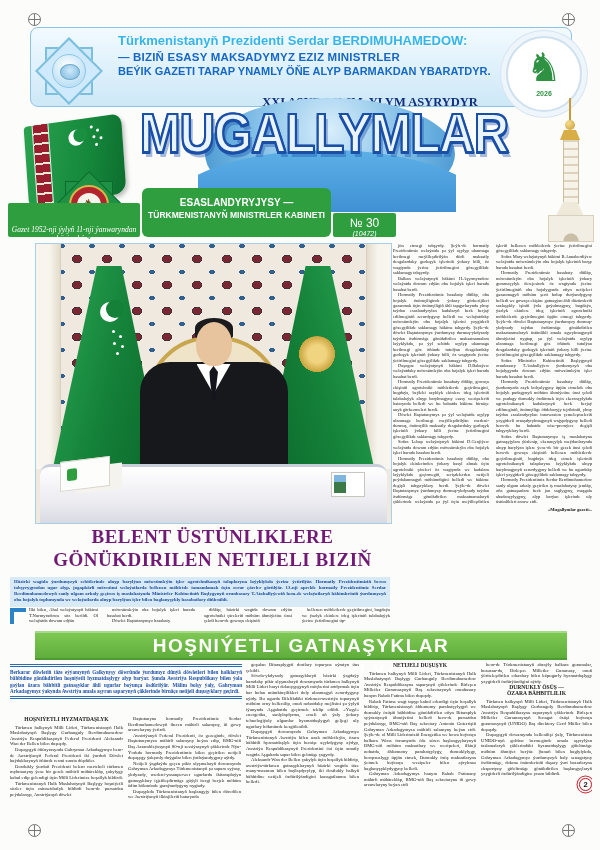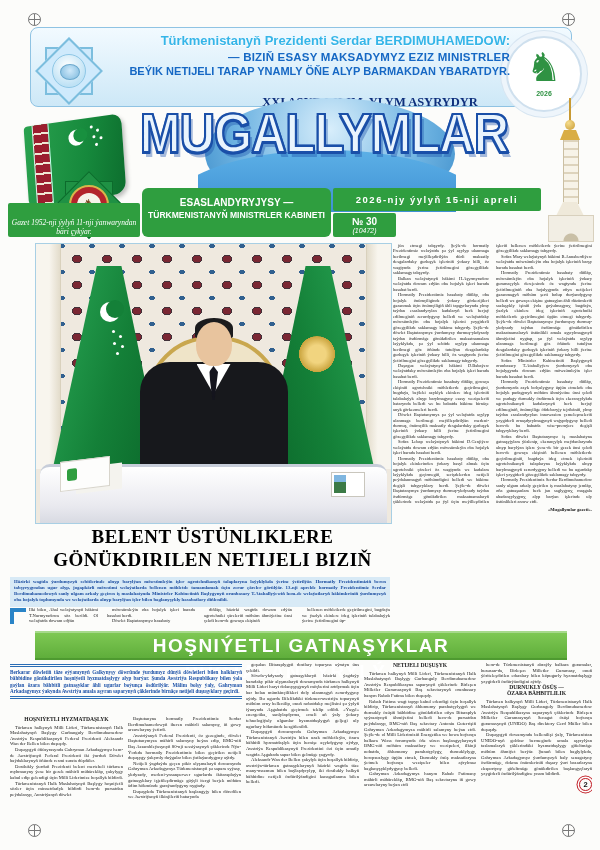--- a/index.html
+++ b/index.html
@@ -8,21 +8,21 @@
   .abs{position:absolute;}
 
   
   .reg{position:absolute;width:11px;height:11px;border:1px solid #777;border-radius:50%;
        background:linear-gradient(#777,#777) center/1px 15px no-repeat,
                   linear-gradient(#777,#777) center/15px 1px no-repeat;}
 
   
   .hdr{left:30px;top:27px;width:540px;height:78px;border:1px solid #8fc3e3;border-radius:8px;
        background:linear-gradient(180deg,#f2faff,#cde8f7);}
-  .quote{left:118px;top:33px;width:392px;text-align:right;font-family:"Liberation Sans",sans-serif;}
+  .quote{left:118px;top:33px;width:392px;text-align:left;font-family:"Liberation Sans",sans-serif;}
   .q1{font-weight:700;font-size:13px;color:#35b5e8;text-shadow:0 1px 0 #fff;}
   .q2{font-weight:800;font-size:11.5px;color:#1668c4;margin-top:3px;letter-spacing:.2px;}
   .q3{font-weight:800;font-size:11px;color:#1668c4;margin-top:2px;}
   .q4{left:205px;top:95px;width:330px;text-align:center;font-family:"Liberation Serif",serif;
       font-weight:700;font-size:12.5px;color:#0e2f7c;}
 
   
   .oct{left:36px;top:38px;width:66px;height:66px;}
   .oct .s{position:absolute;inset:9px;background:#cfeafc;border:2px solid #7cbede;}
   .oct .s.r{transform:rotate(45deg);}
@@ -78,28 +78,28 @@
   .minaret .shaft{position:absolute;left:15px;top:42px;width:14px;height:64px;
       background:repeating-linear-gradient(0deg,#f7f3e8 0 6px,#ddd3bc 6px 8px);border-left:1px solid #cbbfa2;border-right:1px solid #cbbfa2;}
   .minaret .base{position:absolute;left:8px;top:104px;width:28px;height:14px;background:#efe9da;
       clip-path:polygon(25% 0,75% 0,100% 100%,0 100%);}
   .minaret .bld{position:absolute;left:0;top:117px;width:44px;height:25px;background:#f2eee4;border:1px solid #d8d0bd;
       background-image:radial-gradient(circle at 50% 100%,#c9bfa6 0 7px,transparent 8px);}
 
   
   .gbox{background:#2f9e3f;color:#fff;font-family:"Liberation Sans",sans-serif;text-align:center;}
   .since{left:8px;top:203px;width:132px;height:34px;font-style:italic;font-size:7.5px;line-height:9px;
-      font-family:"Liberation Serif",serif;padding-top:15px;box-sizing:border-box;border-radius:2px;}
+      font-family:"Liberation Serif",serif;padding-top:22px;box-sizing:border-box;border-radius:2px;}
   .founder{left:142px;top:188px;width:189px;height:49px;border-radius:6px;}
   .founder .f1{font-weight:700;font-size:10px;margin-top:9px;}
   .founder .f2{font-weight:700;font-size:9px;white-space:nowrap;transform:scaleX(.95);margin-top:2px;}
   .datebox{left:333px;top:188px;width:208px;height:23px;border-radius:2px;font-weight:700;font-size:9.5px;
       letter-spacing:1.5px;line-height:23px;white-space:nowrap;}
   .issuebox{left:333px;top:213px;width:63px;height:24px;border-radius:2px;}
-  .issuebox .n1{font-weight:700;font-size:10px;margin-top:3px;}
+  .issuebox .n1{font-weight:400;font-size:12px;margin-top:3px;}
   .issuebox .n2{font-style:italic;font-size:7px;}
   .daybox{left:398px;top:213px;width:143px;height:24px;border-radius:2px;font-weight:800;font-size:11px;
       letter-spacing:3px;line-height:24px;}
 
   
   .photo{left:35px;top:243px;width:355px;height:279px;border:1px solid #a8cfe4;background:#efe9df;overflow:hidden;}
   .backdrop{position:absolute;inset:0 24px 56px 24px;background-color:#efe9df;
       background-image:radial-gradient(ellipse 8px 6px at center,#7a2733 0 55%,#41323a 56% 68%,transparent 69%),
                        radial-gradient(ellipse 5px 4px at center,#31608f 0 55%,transparent 56%);
       background-size:30px 26px,30px 26px;background-position:2px 2px,17px 15px;}
@@ -131,21 +131,21 @@
       border-radius:50% 50% 10% 10%;background:#1b1b1d;}
   .desk{position:absolute;left:4px;right:4px;bottom:0;height:56px;border-radius:10px 10px 0 0;
       background:linear-gradient(#ffffff,#e9e9ef 70%,#d8dae2);border-top:3px solid #c7cdd9;}
   .deskitemL{position:absolute;left:24px;bottom:34px;width:48px;height:28px;background:#fdfdfc;border:1px solid #d8d5cc;
       transform:skewY(-7deg);box-shadow:14px 6px 0 -2px #f4f3ee;}
   .deskitemL .dot{position:absolute;left:6px;top:7px;width:10px;height:12px;background:#2f9e3f;border-radius:2px;}
   .deskitemR{position:absolute;right:26px;bottom:26px;width:32px;height:23px;background:#fff;border:1px solid #c9c6bd;}
   .deskitemR .pic{position:absolute;left:2px;top:2px;width:12px;height:18px;background:linear-gradient(#7fb6e0 40%,#3b7a46 40%);}
 
   
-  .h1l{left:35px;top:526px;width:355px;text-align:center;font-weight:700;font-size:19px;color:#000000;letter-spacing:.5px;}
+  .h1l{left:35px;top:526px;width:355px;text-align:center;font-weight:700;font-size:19px;color:#701a75;letter-spacing:.5px;}
   .h1l.l2{top:549px;}
   .lead1{left:10px;top:577px;width:372px;height:26px;background:#d8eaf6;padding:2px 4px;box-sizing:content-box;
       font-weight:700;font-size:4.8px;line-height:5.9px;color:#1b4da0;text-align:justify;}
   .strip{left:10px;top:607px;width:380px;height:24px;}
   .strip .sc{position:absolute;top:0;width:88px;font-size:4.6px;line-height:5.6px;text-align:justify;}
   .dropmark{float:left;width:12px;height:12px;border-left:4px solid #2a84c7;border-top:4px solid #2a84c7;margin:1px 3px 0 0;}
   .rcols{left:393px;top:243px;width:199px;height:374px;overflow:hidden;
       columns:2;column-gap:7px;font-size:4.5px;line-height:5.45px;}
   .rcols p,.strip p,.bcol p{margin:0;text-indent:5px;text-align:justify;}
   .sig{text-align:right;font-weight:700;margin-top:2px;font-size:4.6px;}
@@ -186,21 +186,21 @@
       <div class="c"></div>
       <div class="globe"></div>
   </div>
   <div class="abs logo26">
     <div class="horse">♞</div>
     <div class="yr">2026</div>
   </div>
   <div class="abs quote">
     <div class="q1">Türkmenistanyň Prezidenti Serdar BERDIMUHAMEDOW:</div>
     <div class="q2">— BIZIŇ ESASY MAKSADYMYZ EZIZ MINISTRLER</div>
-    <div class="q3">BEÝIK NETIJELI TARAP YNAMLY ÖŇE ALYP BARMAKDAN YBARATDYR.</div>
+    <div class="q3">BEÝIK GAZETI TARAP YNAMLY ÖŇE ALYP BARMAKDAN YBARATDYR.</div>
   </div>
   <div class="abs q4">XXI ASYR BILIM, YLYM ASYRYDYR</div>
 
   <div class="abs globe-bg"></div>
   <div class="abs gband">
     <div class="arc"></div>
   </div>
   <div class="abs mast-title">MUGALLYMLAR</div>
 
   <div class="abs mflag">
@@ -221,21 +221,20 @@
     <div class="shaft"></div>
       <div class="base"></div>
       <div class="bld"></div>
   </div>
 
   <div class="abs gbox since">Gazet 1952-nji ýylyň 11-nji ýanwaryndan bäri çykýar.</div>
   <div class="abs gbox founder">
     <div class="f1">ESASLANDYRYJYSY —</div>
     <div class="f2">TÜRKMENISTANYŇ MINISTRLER KABINETI</div>
   </div>
-  <div class="abs gbox datebox">2026-njy ýylyň 15-nji apreli</div>
   <div class="abs gbox issuebox">
     <div class="n1">№ 30</div>
     <div class="n2">(10472)</div>
   </div>
 
   <div class="abs photo">
     <div class="backdrop"></div>
     <div class="pcol" style="left:0;"></div>
     <div class="pcol right"></div>
     <div class="pflag left">

